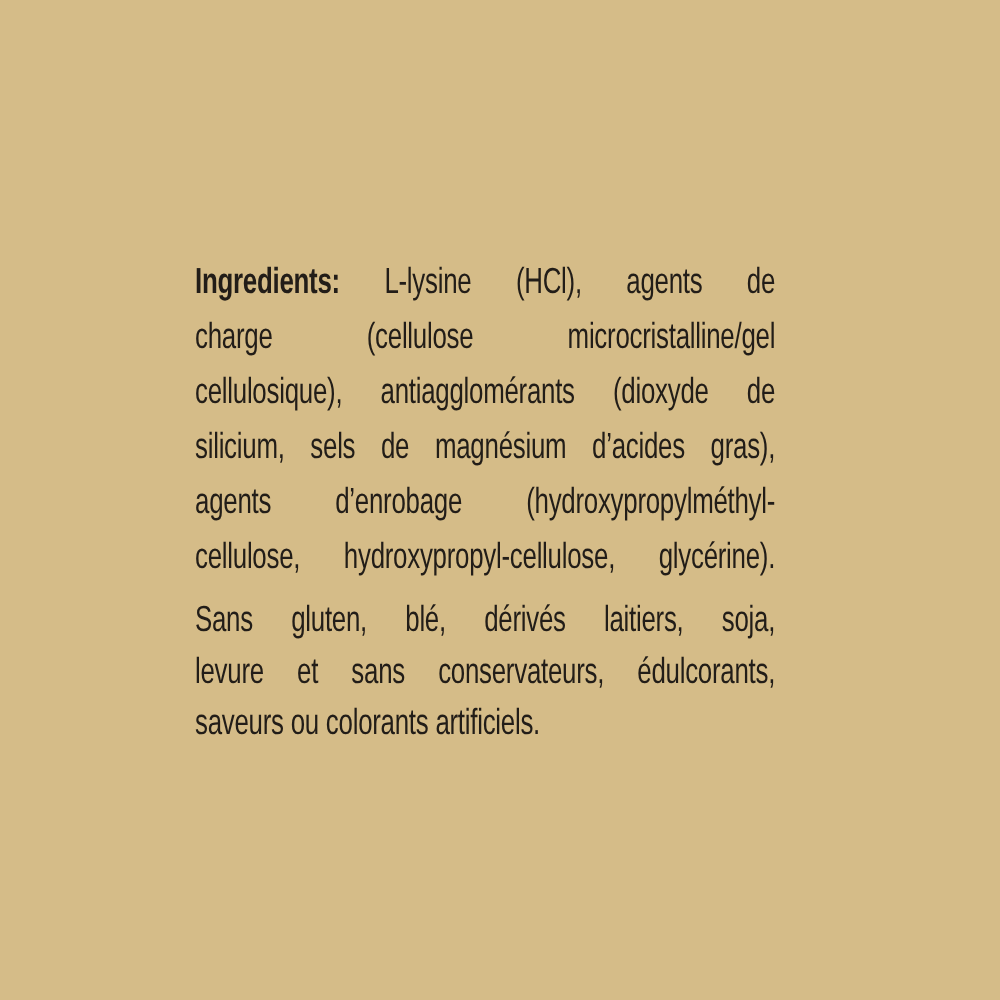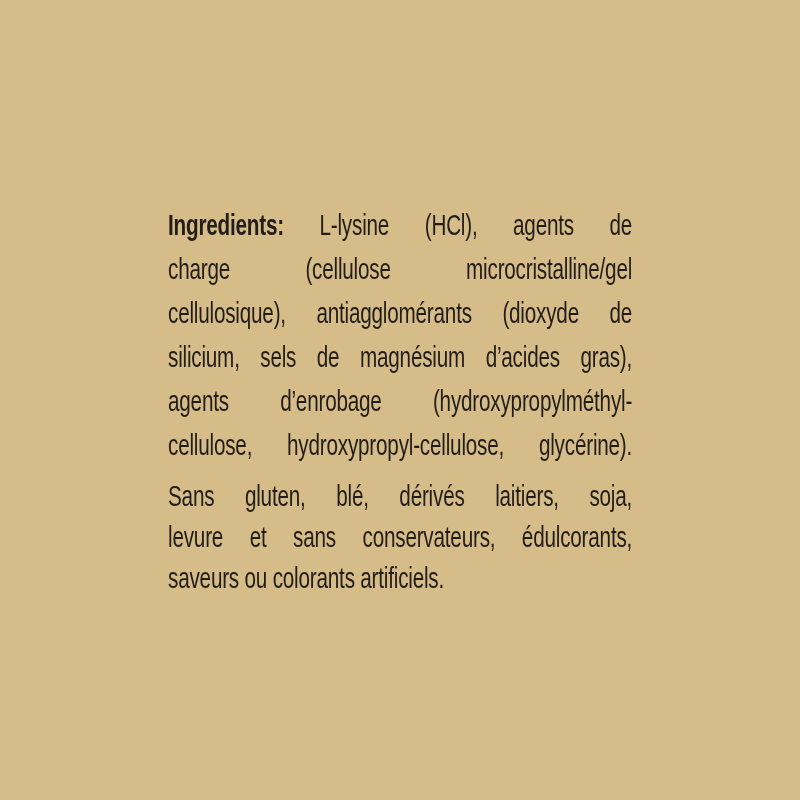--- a/index.html
+++ b/index.html
@@ -9,21 +9,21 @@
   body {
     width: 800px;
     height: 800px;
     position: relative;
     overflow: hidden;
     background: var(--bg, #d5bc88);
     font-family: "Liberation Sans", sans-serif;
   }
   .label-panel {
     position: absolute;
-    left: 168px;
+    left: 156px;
     top: 203px;
     width: 464px;
   }
   
   .condense {
     width: 650px;
     transform: scaleX(0.714);
     transform-origin: top left;
     color: var(--ink, #221d18);
     font-size: 29px;

